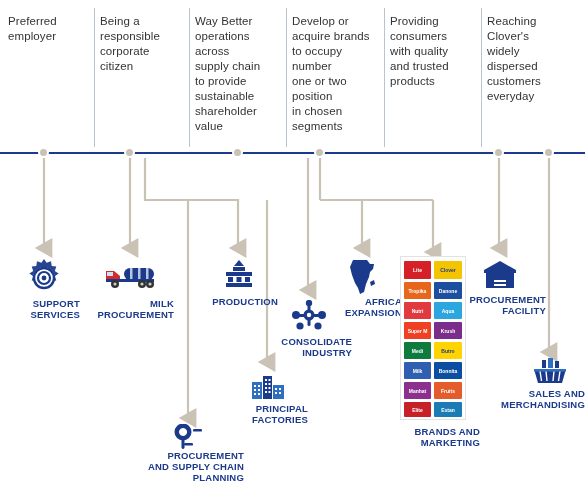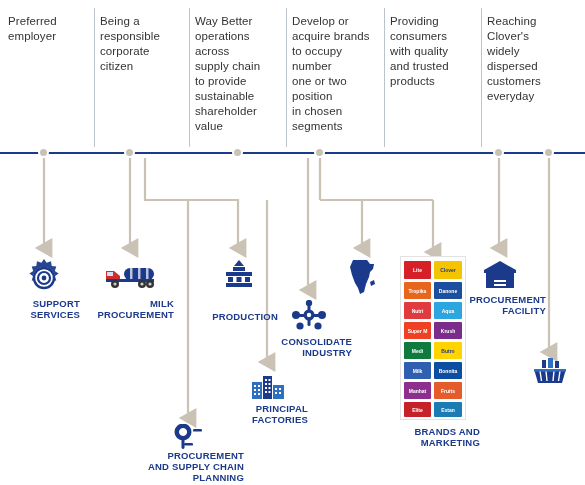--- a/index.html
+++ b/index.html
@@ -216,21 +216,21 @@
     <svg width="34" height="34" viewBox="0 0 34 34">
       <path d="M17 2 L22 8 L12 8 Z" fill="#1b3a8c"></path>
       <rect x="11" y="9" width="12" height="4" fill="#1b3a8c"></rect>
       <rect x="4" y="14" width="26" height="4" fill="#1b3a8c"></rect>
       <rect x="6" y="19" width="5" height="5" fill="#1b3a8c"></rect>
       <rect x="14.5" y="19" width="5" height="5" fill="#1b3a8c"></rect>
       <rect x="23" y="19" width="5" height="5" fill="#1b3a8c"></rect>
       <rect x="4" y="25" width="26" height="4" fill="#1b3a8c"></rect>
     </svg>
   </div>
-  <div class="icon-label" style="left:200px; top:311px; width:78px; white-space:pre-line;">PRODUCTION</div>
+  <div class="icon-label" style="left:200px; top:296px; width:78px; white-space:pre-line;">PRODUCTION</div>
 
   <div class="icon-box" style="left:292px; top:300px;">
     <svg width="34" height="32" viewBox="0 0 34 32">
       <g fill="#1b3a8c">
         <rect x="6" y="14" width="22" height="3" rx="1.5"></rect>
         <rect x="15.5" y="4" width="3" height="22" rx="1.5"></rect>
         <circle cx="17" cy="15" r="5.5"></circle>
         <circle cx="4" cy="15" r="4"></circle>
         <circle cx="30" cy="15" r="4"></circle>
         <circle cx="17" cy="3" r="3.2"></circle>
@@ -242,20 +242,22 @@
   </div>
   <div class="icon-label" style="left:266px; top:336px; width:86px; white-space:pre-line;">CONSOLIDATE
 INDUSTRY</div>
 
   <div class="icon-box" style="left:346px; top:258px;">
     <svg width="34" height="38" viewBox="0 0 34 38">
       <path d="M7 2 L21 2 L24 6 L28 6 L27 11 L24 14 L23 19 L20 26 L18 34 L14 36 L12 30 L9 25 L6 17 L4 9 Z" fill="#1b3a8c"></path>
       <path d="M24 24 L28 22 L29 26 L25 28 Z" fill="#1b3a8c"></path>
     </svg>
   </div>
+  <div class="icon-label" style="left:330px; top:296px; width:72px; white-space:pre-line;">AFRICA
+EXPANSION</div>
 
   <div class="brand-panel" style="left:400px; top:256px; width:66px; height:164px;">
     <div class="brand-cell" style="left:3px;  top:4px;   width:27px; height:18px; background:#d62027;">Lite</div>
     <div class="brand-cell" style="left:33px; top:4px;   width:28px; height:18px; background:#f5c400; color:#1b3a8c;">Clover</div>
     <div class="brand-cell" style="left:3px;  top:25px;  width:27px; height:17px; background:#e8661b;">Tropika</div>
     <div class="brand-cell" style="left:33px; top:25px;  width:28px; height:17px; background:#1d4fa0;">Danone</div>
     <div class="brand-cell" style="left:3px;  top:45px;  width:27px; height:17px; background:#e03a3e;">Nutri</div>
     <div class="brand-cell" style="left:33px; top:45px;  width:28px; height:17px; background:#2ba6de;">Aqua</div>
     <div class="brand-cell" style="left:3px;  top:65px;  width:27px; height:17px; background:#ef4023;">Super M</div>
     <div class="brand-cell" style="left:33px; top:65px;  width:28px; height:17px; background:#7b2d8b;">Krush</div>
@@ -332,14 +334,16 @@
   <div class="icon-box" style="left:532px; top:358px;">
     <svg width="36" height="28" viewBox="0 0 36 28">
       <rect x="10" y="2" width="4" height="8" fill="#1b3a8c"></rect>
       <rect x="16" y="0" width="5" height="10" fill="#2f6fc0"></rect>
       <rect x="23" y="3" width="4" height="7" fill="#1b3a8c"></rect>
       <path d="M2 11 L34 11 L30 25 L6 25 Z" fill="#1b3a8c"></path>
       <path d="M8 13 L9.5 23 M14 13 L15 23 M22 13 L21 23 M28 13 L26.5 23" stroke="#ffffff" stroke-width="1.4" fill="none"></path>
       <rect x="2" y="11" width="32" height="2.6" fill="#2f6fc0"></rect>
     </svg>
   </div>
+  <div class="icon-label" style="left:500px; top:388px; width:85px; white-space:pre-line;">SALES AND
+MERCHANDISING</div>
 
 </div>
 
 </body></html>

